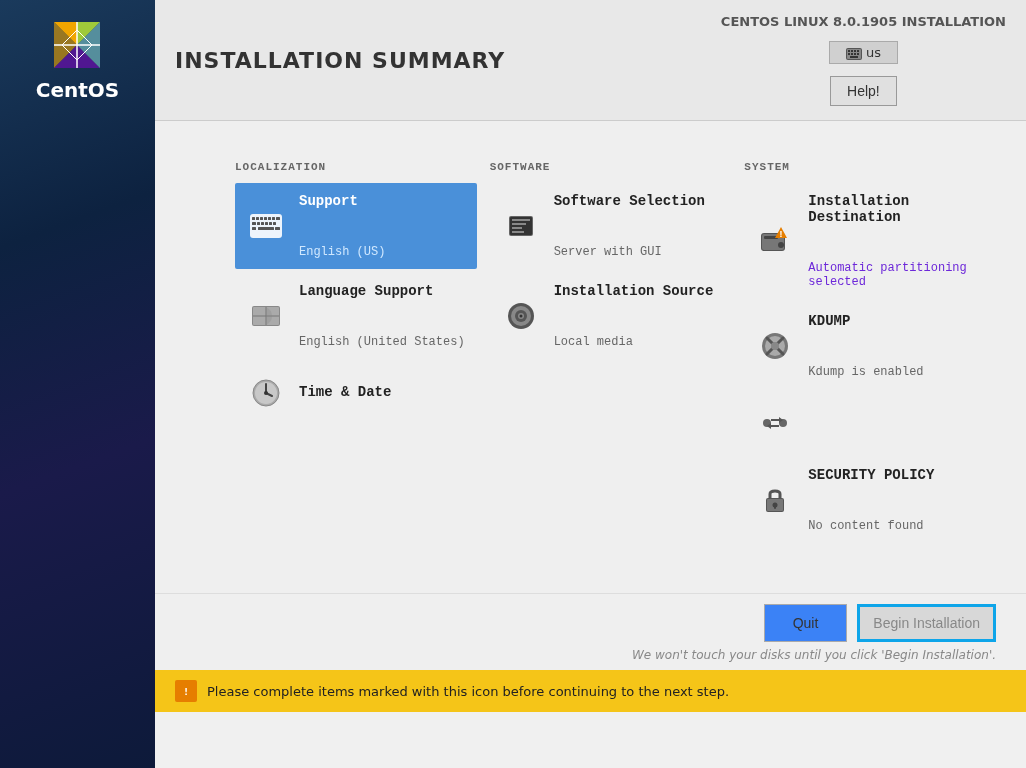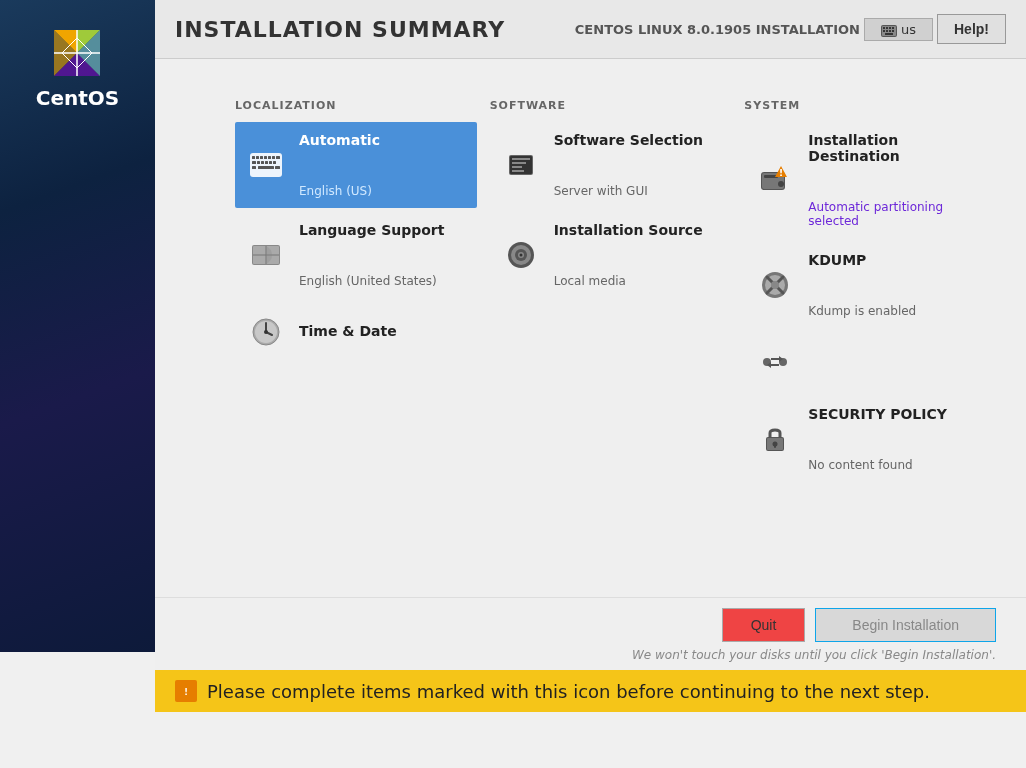--- a/index.html
+++ b/index.html
@@ -8,26 +8,26 @@
       height: 768px;
       font-family: 'DejaVu Sans', Arial, sans-serif;
       background: #f0f0f0;
       overflow: hidden;
       display: flex;
     }
 
     
     #sidebar {
       width: 155px;
-      height: 652px;
+      height: 768px;
       background: linear-gradient(160deg, #1a3a5c 0%, #0d2240 30%, #1a1a4a 60%, #0d1a3a 100%);
       display: flex;
       flex-direction: column;
       align-items: center;
-      padding-top: 28px;
+      padding-top: 20px;
       flex-shrink: 0;
     }
     #logo-container {
       display: flex;
       flex-direction: column;
       align-items: center;
       gap: 8px;
     }
     #logo-icon {
       width: 50px;
@@ -59,21 +59,22 @@
     #header-title {
       font-size: 22px;
       font-weight: bold;
       color: #333;
       letter-spacing: 1px;
       text-transform: uppercase;
     }
     #header-right {
       display: flex;
       align-items: center;
-      gap: 4px;
+      gap: 12px;
+      flex-direction: column;
     }
     #centos-version {
       font-size: 13px;
       color: #555;
       text-transform: uppercase;
       font-weight: bold;
     }
     #keyboard-indicator {
       display: flex;
       align-items: flex-end;
@@ -84,21 +85,20 @@
       font-size: 13px;
       color: #333;
     }
     #help-button {
       background: #e0e0e0;
       border: 1px solid #999;
       padding: 6px 16px;
       font-size: 14px;
       cursor: pointer;
       color: #333;
-      font-weight: bold;
     }
 
     
     #content {
       flex: 1;
       background: #efefef;
       padding: 30px 40px 20px 80px;
       overflow-y: auto;
     }
 
@@ -111,20 +111,21 @@
       text-transform: uppercase;
       margin-bottom: 10px;
       margin-top: 10px;
     }
 
     
     #sections-grid {
       display: grid;
       grid-template-columns: 1fr 1fr 1fr;
       gap: 0 13px;
+      font-family: Liberation Mono, monospace;
     }
 
     .section-column {
       display: flex;
       flex-direction: column;
     }
 
     
     .menu-item {
       display: flex;
@@ -183,31 +184,31 @@
       flex-direction: column;
       align-items: flex-end;
       gap: 6px;
       border-top: 1px solid #ddd;
     }
     #footer-buttons {
       display: flex;
       gap: 10px;
     }
     #quit-button {
-      background: #ef4444;
+      background: #3b82f6;
       border: 1px solid #aaa;
       padding: 8px 28px;
       font-size: 14px;
       cursor: pointer;
       color: #333;
     }
     #begin-button {
       background: #d8d8d8;
-      border: 1px solid #0ea5e9;
-      padding: 8px 36px;
+      border: 3px solid #0ea5e9;
+      padding: 8px 13px;
       font-size: 14px;
       cursor: pointer;
       color: #888;
     }
     #footer-note {
       font-size: 12px;
       color: #888;
       font-style: italic;
     }
 
@@ -223,21 +224,21 @@
       width: 22px;
       height: 22px;
       background: #e67e00;
       border-radius: 2px;
       display: flex;
       align-items: center;
       justify-content: center;
       flex-shrink: 0;
     }
     #warning-text {
-      font-size: 18px;
+      font-size: 13px;
       color: #222;
     }
 
     
     svg { display: block; }
   </style>
 </head>
 <body>
 
 <div id="sidebar">
@@ -310,21 +311,21 @@
               <rect x="11" y="8" width="3" height="3" rx="0.5" fill="#555"></rect>
               <rect x="15" y="8" width="3" height="3" rx="0.5" fill="#555"></rect>
               <rect x="19" y="8" width="3" height="3" rx="0.5" fill="#555"></rect>
               <rect x="23" y="8" width="3" height="3" rx="0.5" fill="#555"></rect>
               <rect x="8" y="13" width="16" height="3" rx="0.5" fill="#555"></rect>
               <rect x="2" y="13" width="4" height="3" rx="0.5" fill="#555"></rect>
               <rect x="25" y="13" width="5" height="3" rx="0.5" fill="#555"></rect>
             </svg>
           </div>
           <div class="item-text">
-            <div class="item-title">Automatic</div>
+            <div class="item-title">Support</div>
             <div class="item-subtitle">English (US)</div>
           </div>
         </div>
 
         <div class="menu-item">
           <div class="item-icon">
             <svg width="32" height="32" viewBox="0 0 32 32">
               <rect x="2" y="6" width="28" height="20" rx="2" fill="#888"></rect>
               <rect x="3" y="7" width="26" height="18" rx="1" fill="#aaa"></rect>
               <line x1="16" y1="7" x2="16" y2="25" stroke="#777" stroke-width="1"></line>

